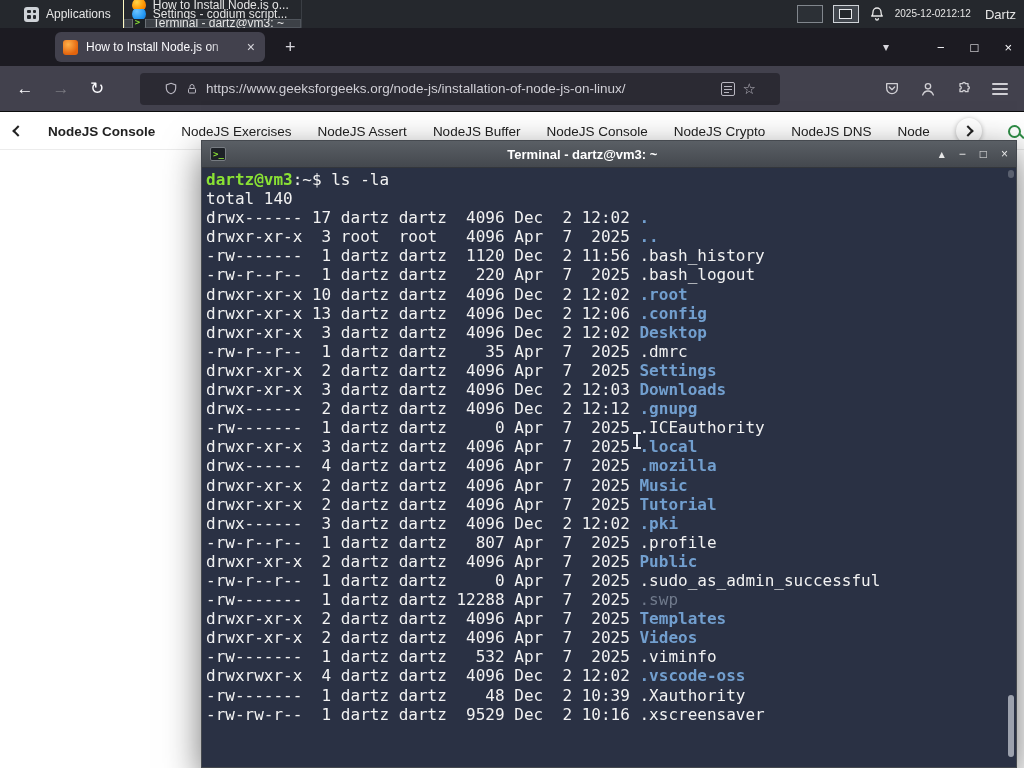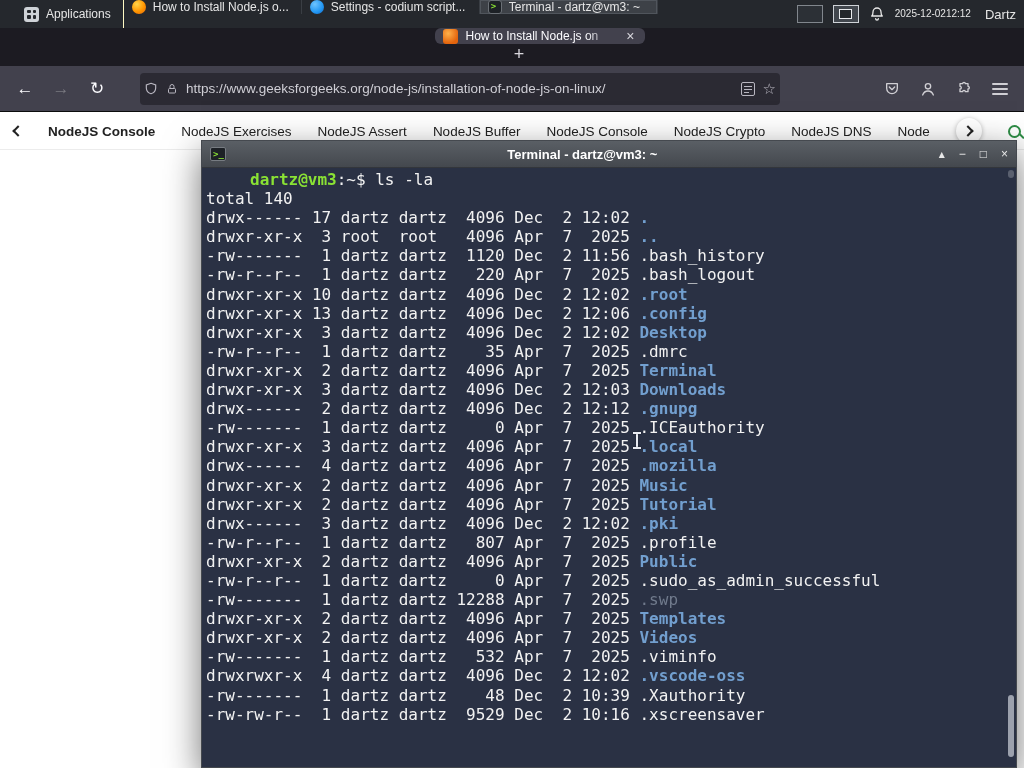--- a/index.html
+++ b/index.html
@@ -6,60 +6,60 @@
   html,body { width:1024px; height:768px; overflow:hidden; font-family:"Liberation Sans", sans-serif; }
   #screen { position:relative; width:1024px; height:768px; background:#ffffff; overflow:hidden; }
 
   
   .taskbar { position:absolute; top:0; left:0; width:1024px; height:28px; background:#25282d;
              display:flex; align-items:stretch; color:#e6e6e6; font-size:12px; z-index:300; }
   .tb-apps { display:flex; align-items:center; gap:7px; padding:0 12px 0 24px; border-right:1px solid #fef9c3; cursor:default; }
   .apps-ico { width:15px; height:15px; border-radius:3px; background:#cfd3d8;
               display:grid; grid-template-columns:1fr 1fr; gap:2px; padding:3px; }
   .apps-ico i { background:#25282d; border-radius:1px; }
-  .tb-winlist { display:flex; align-items:flex-start; }
+  .tb-winlist { display:flex; align-items:flex-end;flex-direction:column; }
   .tb-win { display:flex; align-items:center; gap:7px; width:178px; padding:0 8px; border-right:1px solid #3a3e44; overflow:hidden; }
   .tb-win.active { background:#3d4147; box-shadow:inset 0 0 0 1px #50555c; }
   .tb-lbl { white-space:nowrap; overflow:hidden; }
   .tb-ico { width:14px; height:14px; flex:0 0 auto; border-radius:50%; }
   .firefox-icon { background:radial-gradient(circle at 35% 30%, #ffd54a, #ff9500 55%, #e3640d); }
   .codium-icon  { background:radial-gradient(circle at 35% 30%, #6ec4ff, #2196f3 60%, #1565c0); }
   .terminal-icon { border-radius:3px; background:#1d2126; border:1px solid #6b7076; color:#8ae234;
                    font:bold 9px/11px "DejaVu Sans Mono", monospace; text-align:left; padding-left:2px; }
   .tb-right { margin-left:auto; display:flex; align-items:center; gap:10px; padding-right:8px; }
   .ws-box { width:26px; height:18px; border:1px solid #81868d; background:#2c3036; position:relative; }
   .ws-box.active { background:#42474e; border-color:#cfd3d8; }
   .ws-box.active i { position:absolute; left:5px; top:3px; width:13px; height:10px; border:1px solid #e8eaed; background:#23272b; display:block; }
   .bell { display:flex; align-items:center; }
   .tb-clock { display:flex; align-items:center; font-size:10px; line-height:12px; }
   .tb-user { font-size:13px; margin-left:4px; }
 
   
   .tabstrip { position:absolute; top:28px; left:0; width:1024px; height:38px; background:#1c1b22;
-              display:flex; align-items:center; color:#fbfbfe; z-index:200;flex-direction:column; }
+              display:flex; align-items:center; color:#fbfbfe; z-index:200; }
   .tab { margin-left:55px; width:210px; height:30px; background:#42414d; border-radius:6px;
          display:flex; align-items:center; gap:8px; padding:0 8px; font-size:12px; }
   .favicon { width:15px; height:15px; border-radius:3px; flex:0 0 auto;
              background:radial-gradient(circle at 35% 30%, #ffb14a, #e3640d 70%); }
   .tab-title { flex:1; white-space:nowrap; overflow:hidden;
                -webkit-mask-image:linear-gradient(90deg,#000 80%,transparent); mask-image:linear-gradient(90deg,#000 80%,transparent); }
   .tab-close { font-size:14px; color:#d8d7dd; padding:0 2px; }
   .newtab { font-size:18px; color:#d8d7dd; margin-left:14px; padding:0 6px; }
   .tab-controls { margin-left:auto; display:flex; align-items:center; padding-right:12px; }
   .tab-chevron { font-size:12px; color:#d8d7dd; margin-right:48px; }
   .winctl { display:flex; gap:26px; font-size:13px; color:#fbfbfe; }
 
   
   .toolbar { position:absolute; top:66px; left:0; width:1024px; height:46px; background:#42414d;
              border-bottom:1px solid #0c0c0d; display:flex; align-items:center; gap:6px; padding:0 10px; z-index:200; }
   .navbtn { width:30px; height:30px; display:flex; align-items:center; justify-content:center;
             font-size:17px; color:#fbfbfe; border-radius:4px; }
   .navbtn.disabled { color:#7a7980; }
   .urlbar { flex:0 0 640px; height:32px; margin-left:22px; background:#2b2a33; border-radius:4px;
-            display:flex; align-items:center; gap:8px; padding:0 4px; }
+            display:flex; align-items:center; gap:8px; padding:0 24px; }
   .url-text { flex:1; color:#cfced5; font-size:13.5px; white-space:nowrap; overflow:hidden; }
   .reader { width:14px; height:14px; border:1.5px solid #b8b6c0; border-radius:2px; position:relative; }
   .reader i { position:absolute; left:2px; right:2px; height:1.5px; background:#b8b6c0; display:block; }
   .reader i:nth-child(1){top:3px;} .reader i:nth-child(2){top:6px;} .reader i:nth-child(3){top:9px; right:5px;}
   .star { color:#b8b6c0; font-size:15px; }
   .tool-right { margin-left:auto; display:flex; align-items:center; gap:20px; padding-right:6px; }
   .burger { width:16px; height:12px; display:flex; flex-direction:column; justify-content:space-between; }
   .burger i { height:2px; background:#d0cfd4; border-radius:1px; }
 
   
@@ -89,21 +89,21 @@
   .t-menubar { height:26px; background:#d8d8d8; border-bottom:1px solid #b9b9b9; display:flex; align-items:center;
                padding:0 4px; font-size:13.5px; color:#1b1b1b; }
   .t-menu-item { padding:0 8px; }
   .t-screen { flex:1; background:var(--term-bg,#2a3144); color:var(--term-fg,#f2f2f2); overflow:hidden; position:relative;
               font-family:"DejaVu Sans Mono", monospace; font-size:16px; line-height:19.1px; padding:2px 0 0 4px; }
   .t-line { white-space:pre; height:19.1px; }
   .t-pre, .t-name { white-space:pre; }
   .t-name.dir { color:var(--dir-blue,#729fcf); font-weight:bold; }
   .t-name.file { color:var(--term-fg,#f2f2f2); }
   .t-name.dim { color:var(--dim-col,#707a8c); }
-  .p-user { color:var(--prompt-green,#8ae234); font-weight:bold;margin-left:44px; }
+  .p-user { color:var(--prompt-green,#8ae234); font-weight:bold; }
   .t-scrollthumb { position:absolute; right:2px; bottom:10px; width:6px; height:62px; border-radius:3px; background:#a9aeb9; opacity:.9; }
   .t-scrolltop { position:absolute; right:2px; top:2px; width:6px; height:8px; border-radius:3px; background:#8a8f9a; opacity:.5; }
 
   
   .mouse-ibeam { position:absolute; left:434px; top:292px; width:2px; height:15px; background:#e9ebf2;
                  box-shadow:0 0 1px #000; z-index:400; }
   .mouse-ibeam::before, .mouse-ibeam::after { content:""; position:absolute; left:-3px; width:8px; height:2px;
                  background:#e9ebf2; box-shadow:0 0 1px #000; }
   .mouse-ibeam::before { top:-1px; } .mouse-ibeam::after { bottom:-1px; }
 
@@ -261,21 +261,21 @@
       <div class="t-line">total 140</div>
       <div>
           <div class="t-line"><span class="t-pre">drwx------ 17 dartz dartz  4096 Dec  2 12:02 </span><span class="t-name dir">.</span></div>
           <div class="t-line"><span class="t-pre">drwxr-xr-x  3 root  root   4096 Apr  7  2025 </span><span class="t-name dir">..</span></div>
           <div class="t-line"><span class="t-pre">-rw-------  1 dartz dartz  1120 Dec  2 11:56 </span><span class="t-name file">.bash_history</span></div>
           <div class="t-line"><span class="t-pre">-rw-r--r--  1 dartz dartz   220 Apr  7  2025 </span><span class="t-name file">.bash_logout</span></div>
           <div class="t-line"><span class="t-pre">drwxr-xr-x 10 dartz dartz  4096 Dec  2 12:02 </span><span class="t-name dir">.root</span></div>
           <div class="t-line"><span class="t-pre">drwxr-xr-x 13 dartz dartz  4096 Dec  2 12:06 </span><span class="t-name dir">.config</span></div>
           <div class="t-line"><span class="t-pre">drwxr-xr-x  3 dartz dartz  4096 Dec  2 12:02 </span><span class="t-name dir">Desktop</span></div>
           <div class="t-line"><span class="t-pre">-rw-r--r--  1 dartz dartz    35 Apr  7  2025 </span><span class="t-name file">.dmrc</span></div>
-          <div class="t-line"><span class="t-pre">drwxr-xr-x  2 dartz dartz  4096 Apr  7  2025 </span><span class="t-name dir">Terminal</span></div>
+          <div class="t-line"><span class="t-pre">drwxr-xr-x  2 dartz dartz  4096 Apr  7  2025 </span><span class="t-name dir">Settings</span></div>
           <div class="t-line"><span class="t-pre">drwxr-xr-x  3 dartz dartz  4096 Dec  2 12:03 </span><span class="t-name dir">Downloads</span></div>
           <div class="t-line"><span class="t-pre">drwx------  2 dartz dartz  4096 Dec  2 12:12 </span><span class="t-name dir">.gnupg</span></div>
           <div class="t-line"><span class="t-pre">-rw-------  1 dartz dartz     0 Apr  7  2025 </span><span class="t-name file">.ICEauthority</span></div>
           <div class="t-line"><span class="t-pre">drwxr-xr-x  3 dartz dartz  4096 Apr  7  2025 </span><span class="t-name dir">.local</span></div>
           <div class="t-line"><span class="t-pre">drwx------  4 dartz dartz  4096 Apr  7  2025 </span><span class="t-name dir">.mozilla</span></div>
           <div class="t-line"><span class="t-pre">drwxr-xr-x  2 dartz dartz  4096 Apr  7  2025 </span><span class="t-name dir">Music</span></div>
           <div class="t-line"><span class="t-pre">drwxr-xr-x  2 dartz dartz  4096 Apr  7  2025 </span><span class="t-name dir">Tutorial</span></div>
           <div class="t-line"><span class="t-pre">drwx------  3 dartz dartz  4096 Dec  2 12:02 </span><span class="t-name dir">.pki</span></div>
           <div class="t-line"><span class="t-pre">-rw-r--r--  1 dartz dartz   807 Apr  7  2025 </span><span class="t-name file">.profile</span></div>
           <div class="t-line"><span class="t-pre">drwxr-xr-x  2 dartz dartz  4096 Apr  7  2025 </span><span class="t-name dir">Public</span></div>

